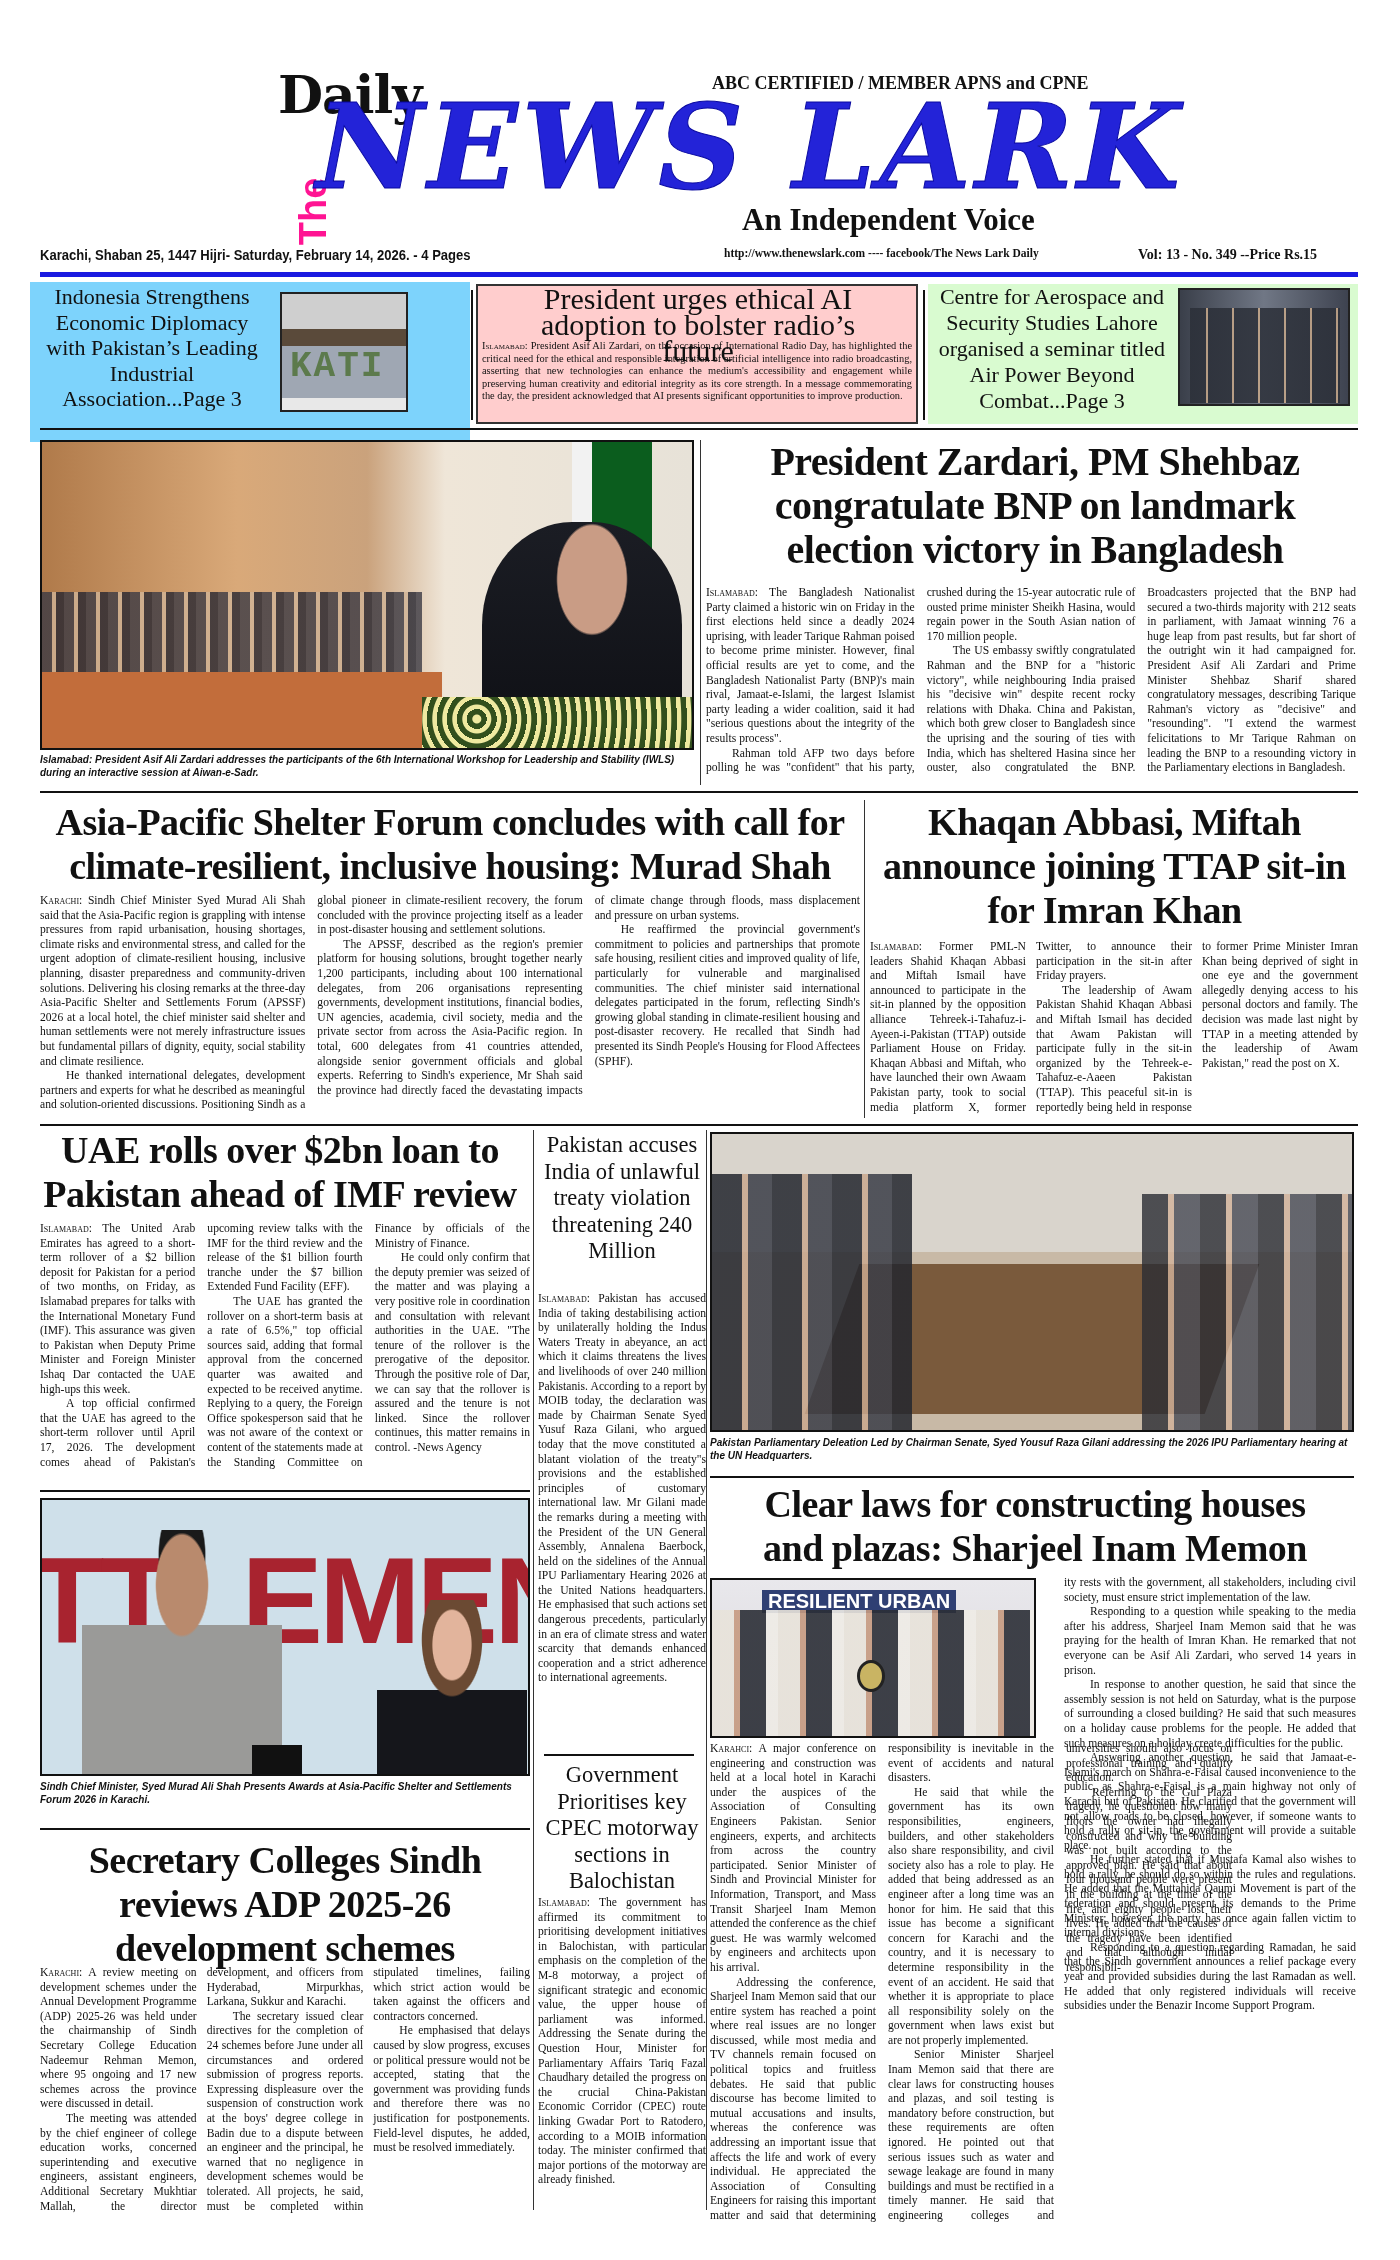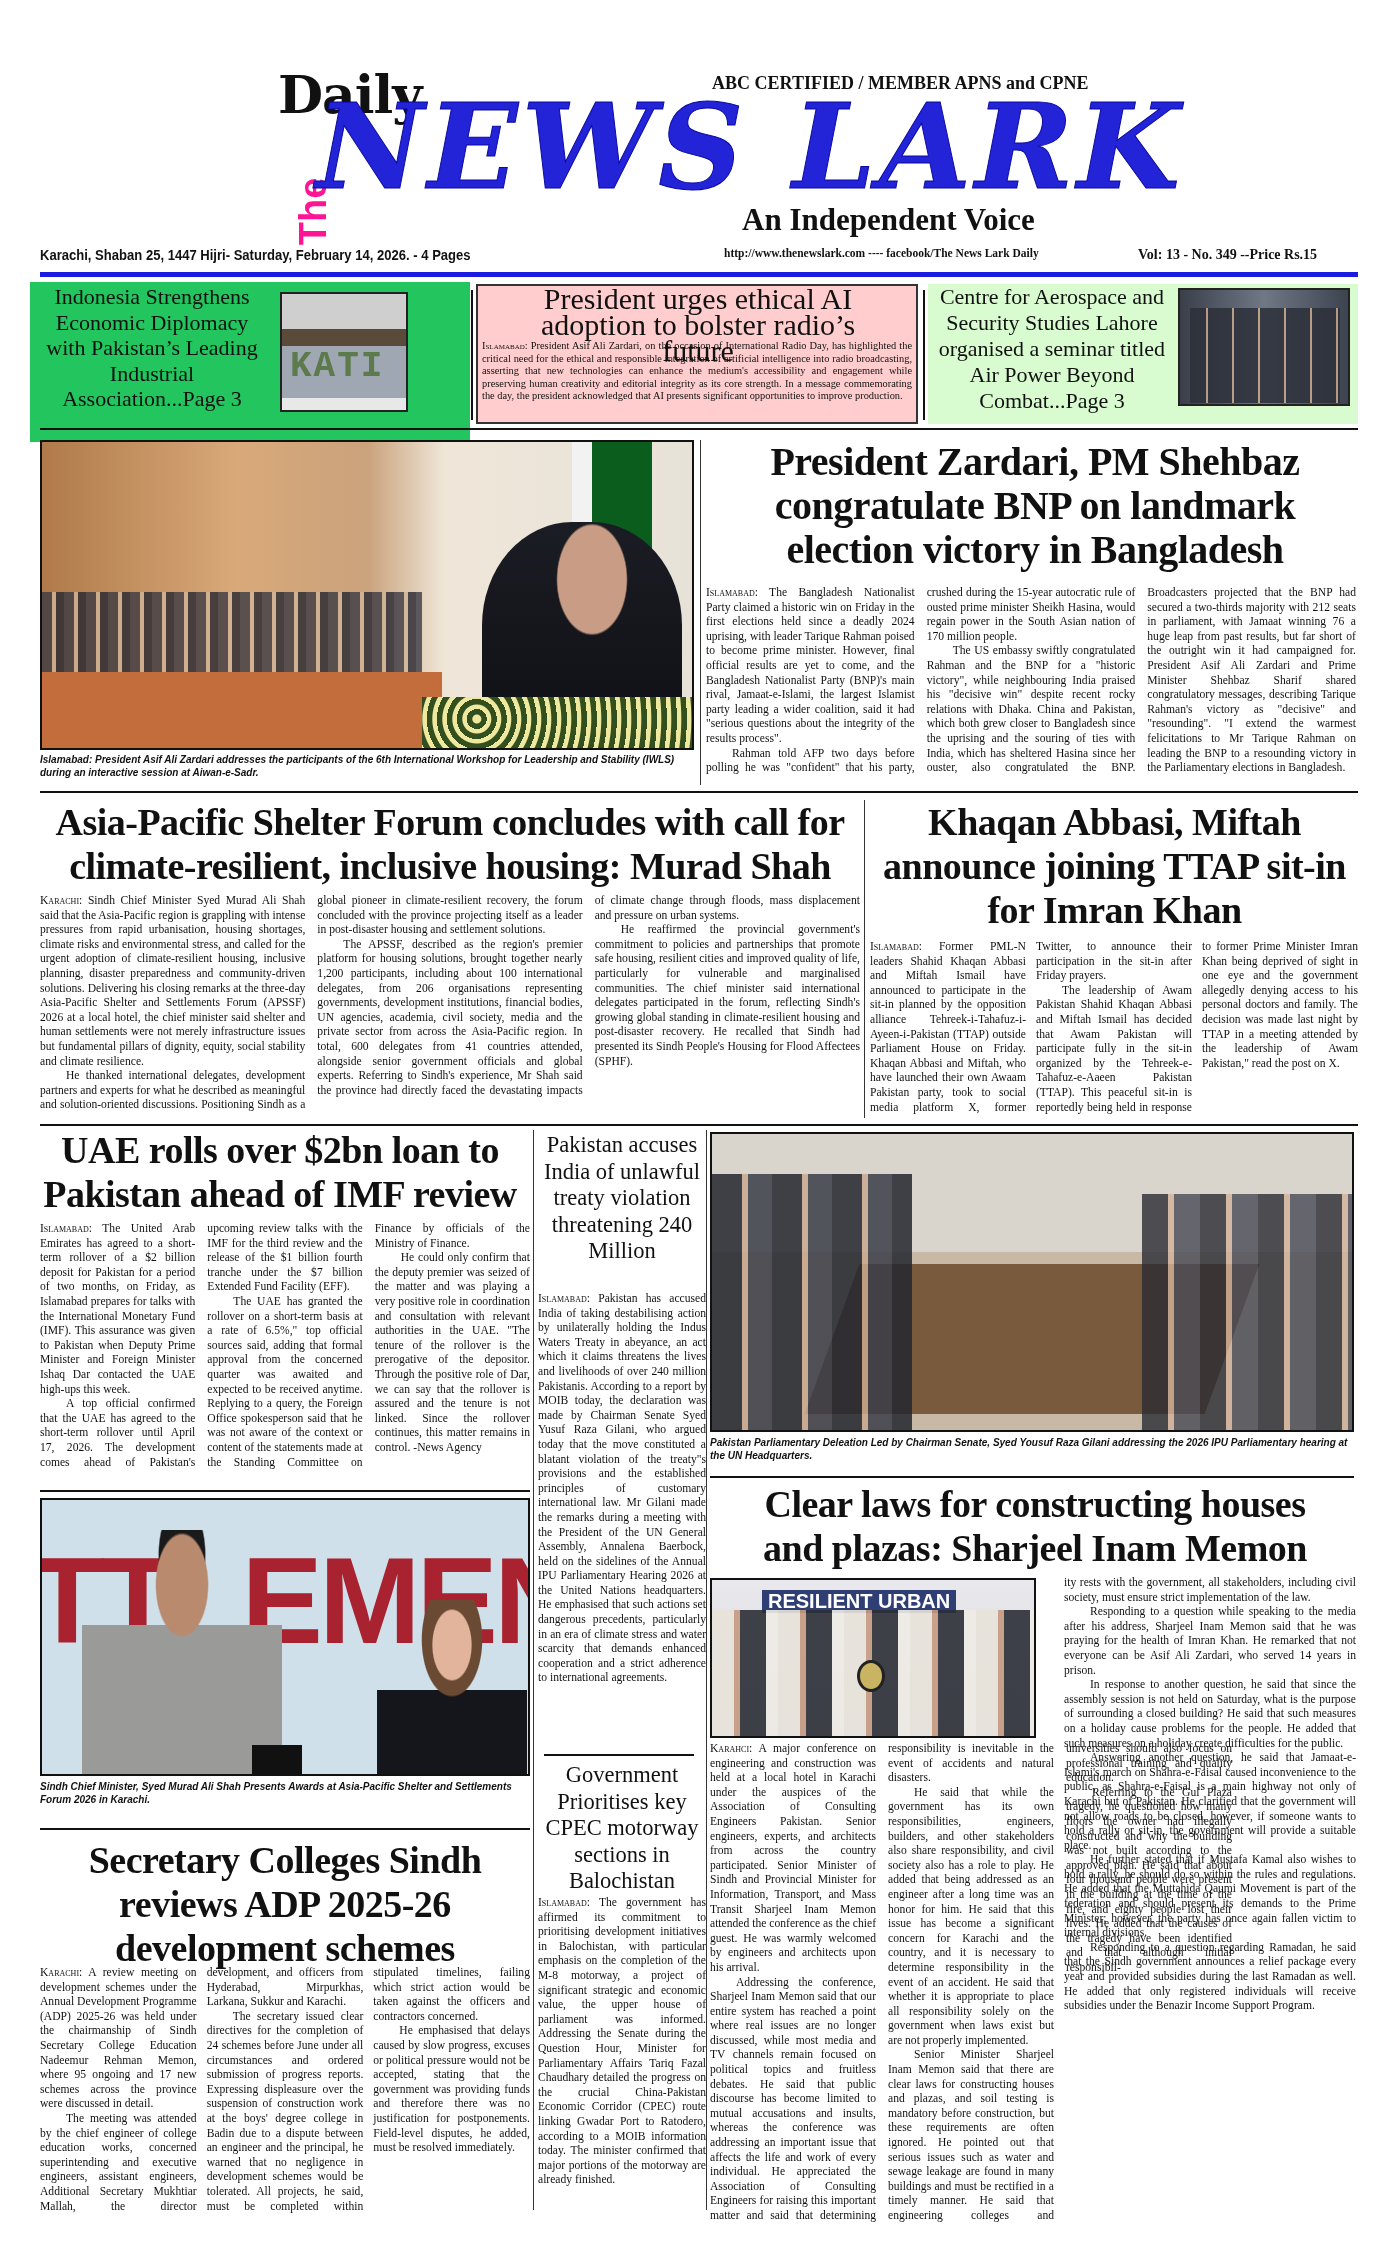--- a/index.html
+++ b/index.html
@@ -29,21 +29,21 @@
   <div class="abs" style="left:712px;top:73px;font-family:'Liberation Serif',serif;font-weight:bold;font-size:18px;color:#111;">ABC CERTIFIED / MEMBER APNS and CPNE</div>
   <div class="abs" style="left:258px;top:190px;font-family:'Liberation Sans',sans-serif;font-weight:bold;font-size:38px;color:#ff1493;transform:rotate(-90deg);transform-origin:center;width:110px;text-align:center;">The</div>
   <div class="abs gothic" style="left:316px;top:88px;font-size:118px;color:#2323d8;letter-spacing:4px;line-height:1;font-family:'DejaVu Serif',serif;-webkit-text-stroke:1px #0a0aa0;">NEWS LARK</div>
   <div class="abs" style="left:742px;top:202px;font-family:'Liberation Serif',serif;font-weight:bold;font-size:31px;color:#111;">An Independent Voice</div>
   <div class="abs" style="left:40px;top:247px;font-family:'Liberation Sans',sans-serif;font-weight:bold;font-size:14.5px;color:#111;transform:scaleX(0.9);transform-origin:left;">Karachi, Shaban 25, 1447 Hijri- Saturday, February 14, 2026. - 4 Pages</div>
   <div class="abs" style="left:724px;top:247px;font-family:'Liberation Serif',serif;font-weight:bold;font-size:11.5px;color:#111;">http://www.thenewslark.com ---- facebook/The News Lark Daily</div>
   <div class="abs" style="left:1138px;top:247px;font-family:'Liberation Serif',serif;font-weight:bold;font-size:14px;color:#111;">Vol: 13 - No. 349 --Price  Rs.15</div>
   <div class="abs" style="left:40px;top:272px;width:1318px;height:5px;background:#1a1ae0;"></div>
 </div>
 
-<div class="abs" style="left:30px;top:282px;width:440px;height:160px;background:#22c55e;">
+<div class="abs" style="left:30px;top:282px;width:440px;height:160px;background:#7dd3fc;">
   <div class="abs hlight" style="left:4px;top:2px;width:236px;font-size:22px;line-height:25.5px;">Indonesia Strengthens Economic Diplomacy with Pakistan’s Leading Industrial Association...Page 3</div>
   <div class="abs" style="left:250px;top:10px;width:128px;height:120px;border:2px solid #222;background:linear-gradient(#cfcfcf 0 30%,#5a4a3a 30% 45%,#9fa7b3 45% 90%,#e8e8e8 90%);overflow:hidden;">
     <div class="abs" style="left:8px;top:52px;font-family:Liberation Mono, monospace;font-weight:bold;font-size:36px;color:#5c7a4c;letter-spacing:2px;">KATI</div>
   </div>
 </div>
 <div class="vrule" style="left:471px;top:290px;height:130px;width:2px;background:#111;"></div>
 <div class="abs" style="left:476px;top:284px;width:442px;height:140px;background:#ffcdcd;border:2px solid #333;">
   <div class="abs hlight" style="left:30px;top:0;width:380px;font-size:30px;line-height:26px;">President urges ethical AI adoption to bolster radio’s future</div>
   <div class="abs bt" style="left:4px;top:54px;width:430px;font-size:10.4px;line-height:12.6px;">
     <span class="dl">Islamabad:</span>

